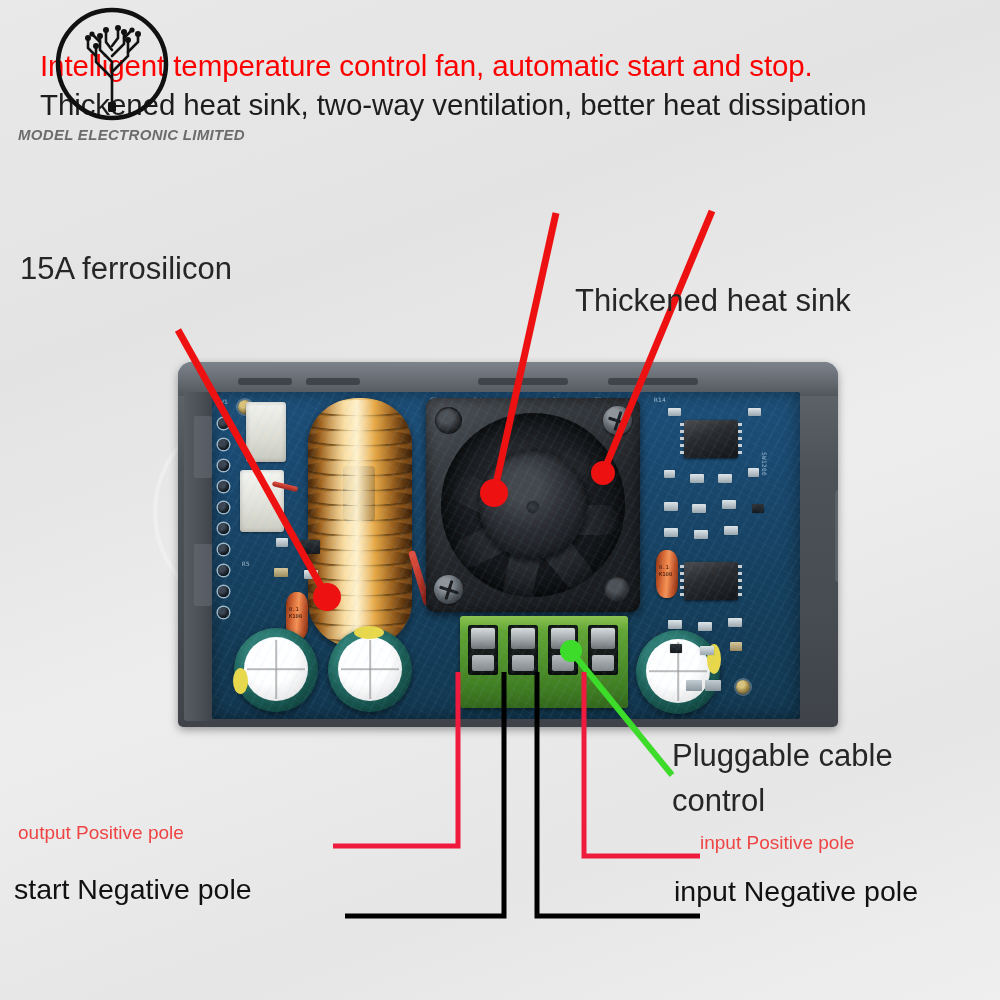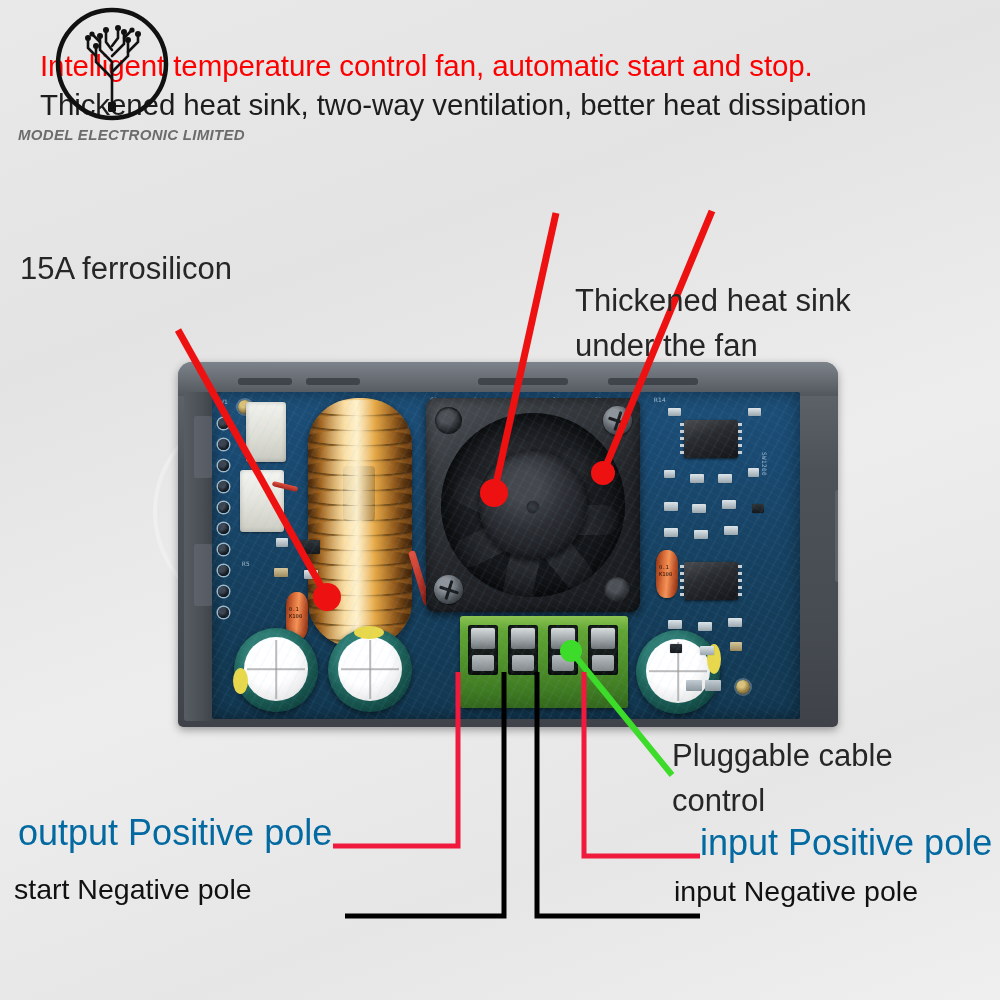--- a/index.html
+++ b/index.html
@@ -22,21 +22,21 @@
   
   .wm{position:absolute;left:18px;top:126px;font-size:15px;font-style:italic;font-weight:700;
       color:#4a4a4a;opacity:.78;letter-spacing:.3px;white-space:nowrap;}
   .wm-ring{position:absolute;left:150px;top:405px;width:215px;height:215px;opacity:.30;}
   .wm-txt{position:absolute;left:272px;top:440px;font-size:44px;font-style:italic;font-weight:700;
       color:#ffffff;opacity:.40;letter-spacing:2px;transform:rotate(-4deg);white-space:nowrap;
       text-shadow:0 0 3px rgba(255,255,255,.5);}
 
   
   .cap{position:absolute;font-size:31px;line-height:45px;color:#262626;white-space:nowrap;}
-  .cap.red{color:#0369a1;font-size:36px;line-height:34px;}
+  .cap.red{color:#ef4444;font-size:19px;line-height:34px;}
   .cap.blk{color:#111;font-size:28.5px;line-height:34px;}
 
   #cap-inductor{left:20px;top:246px;width:460px;}
   #cap-heatsink{left:575px;top:246px;width:400px;margin-top:32px;}
   #cap-terminal{left:672px;top:733px;width:320px;}
   #cap-out-pos{left:18px;top:816px;text-align:left;}
   #cap-out-neg{left:14px;top:872px;text-align:left;}
   #cap-in-pos{left:700px;top:826px;text-align:left;}
   #cap-in-neg{left:674px;top:874px;text-align:left;}
 
@@ -421,21 +421,20 @@
 
     <polyline points="584,672 584,856 700,856" fill="none" stroke="#ef1a3d" stroke-width="5"></polyline>
   </svg>
 
   <div class="cap" id="cap-inductor">
     <div>15A ferrosilicon</div>
   </div>
 
   <div class="cap" id="cap-heatsink">
     <div>Thickened heat sink</div>
-    <div>under the fan</div>
   </div>
 
   <div class="cap" id="cap-terminal">
     <div>Pluggable cable</div>
     <div>control</div>
   </div>
 
   <div class="cap red" id="cap-out-pos">output Positive pole</div>
   <div class="cap blk" id="cap-out-neg">start Negative pole</div>
   <div class="cap blk" id="cap-in-neg">input Negative pole</div>

